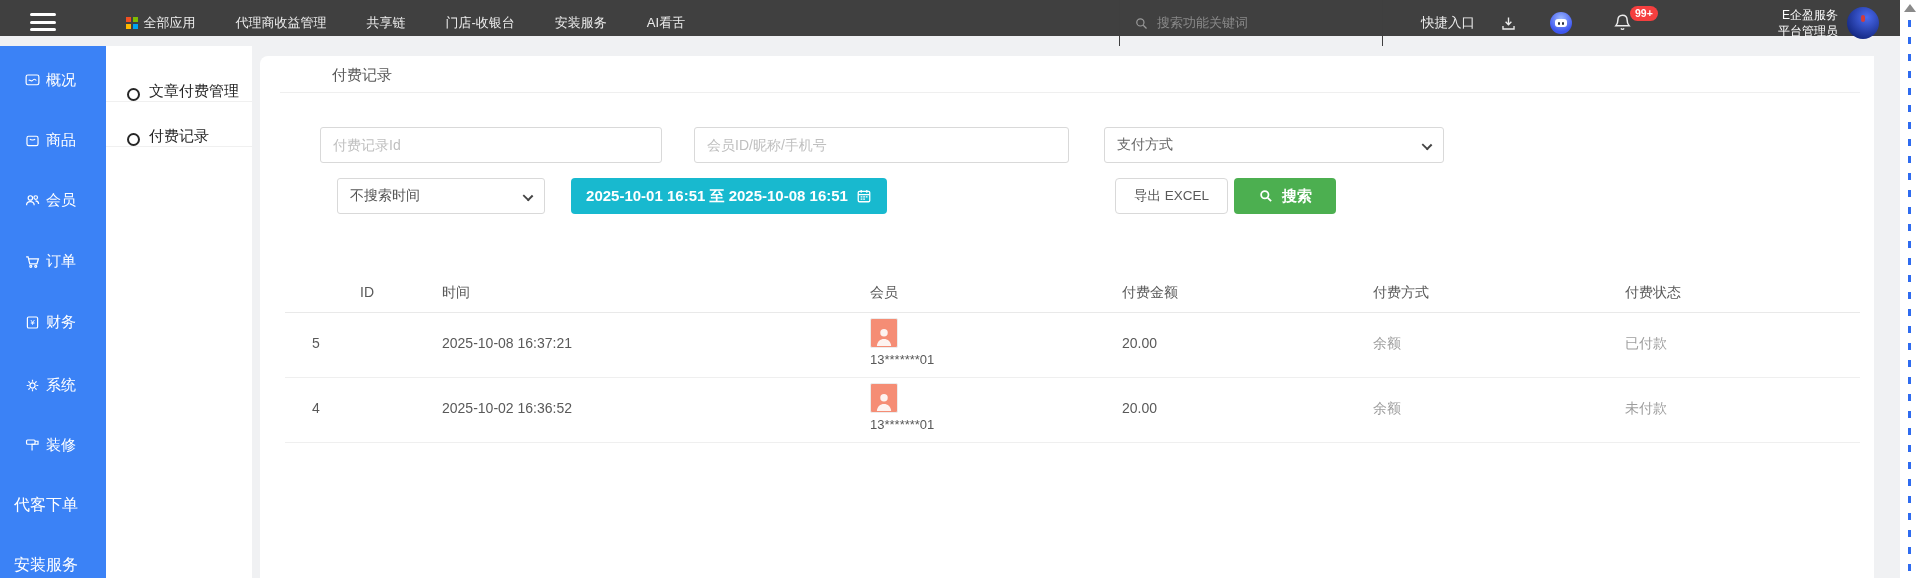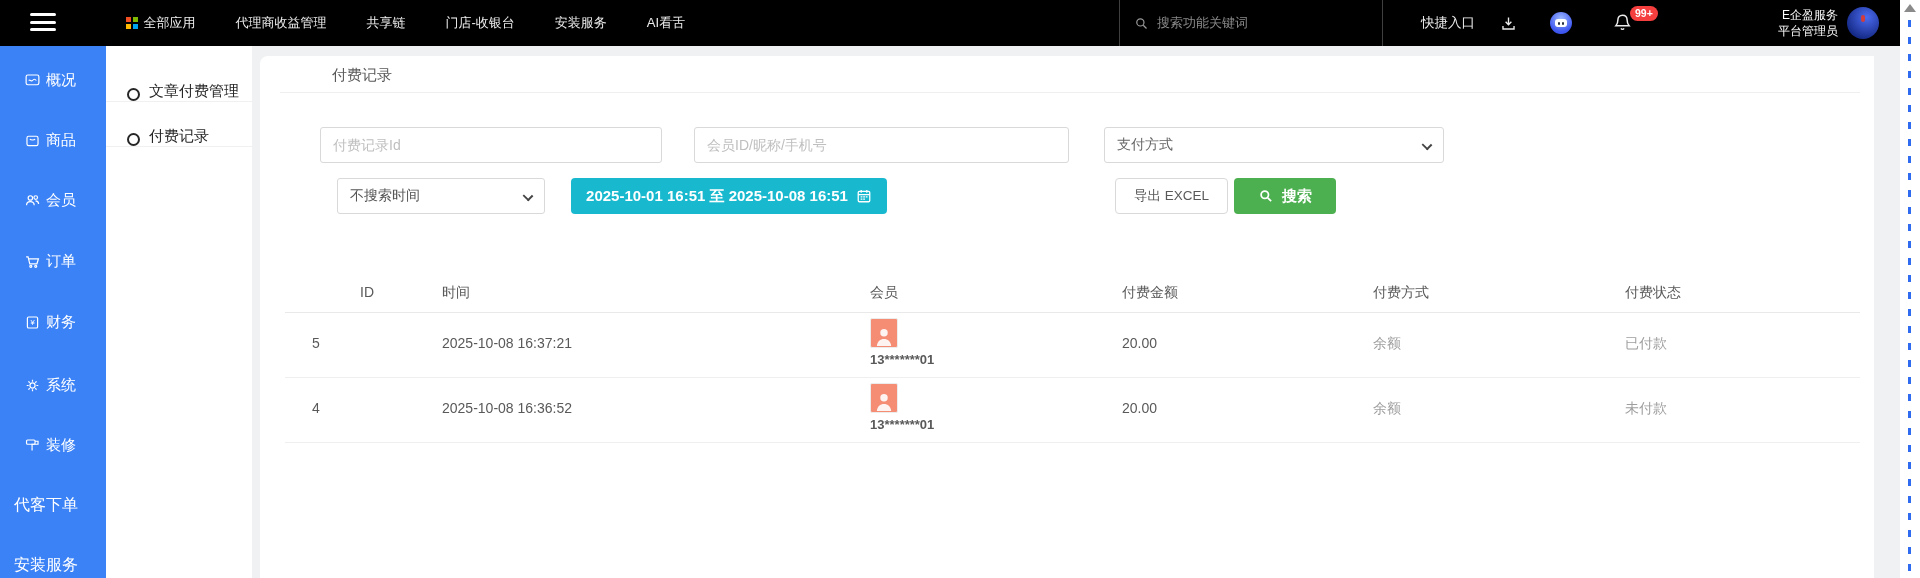--- a/index.html
+++ b/index.html
@@ -1,20 +1,20 @@
 <!DOCTYPE html>
 <html><head>
 <meta charset="utf-8">
 <style>
   html,body{margin:0;padding:0;background:#e8e8e8;}
   *{box-sizing:border-box;font-family:"Liberation Sans","DejaVu Sans",sans-serif;}
   .screen{position:relative;width:1920px;height:578px;background:#f0f1f3;overflow:hidden;}
 
   
-  .topbar{position:absolute;left:0;top:0;width:1900px;height:46px;background:#000000;}
+  .topbar{position:absolute;left:0;top:0;width:1900px;height:36px;background:#404040;}
   .hamburger{position:absolute;left:30px;top:13px;width:26px;height:20px;cursor:pointer;}
   .hamburger span{display:block;height:3px;background:#fff;border-radius:2px;margin-bottom:4.5px;}
   .topnav{position:absolute;left:126px;top:0;height:46px;display:flex;align-items:center;gap:40px;}
   .topnav .navitem{display:flex;align-items:center;gap:6px;color:#ececec;font-size:13px;white-space:nowrap;cursor:pointer;}
   .gridicon{display:grid;grid-template-columns:5px 5px;grid-template-rows:5px 5px;gap:1.5px;}
   .gridicon i{display:block;}
   .gridicon i:nth-child(1){background:#f25022;}
   .gridicon i:nth-child(2){background:#7fba00;}
   .gridicon i:nth-child(3){background:#ffb900;}
   .gridicon i:nth-child(4){background:#00a4ef;}
@@ -56,21 +56,21 @@
   .searchbtn{position:absolute;left:974px;top:122px;width:102px;height:36px;background:#4caf50;border:none;border-radius:4px;color:#fff;font-size:15px;font-weight:bold;display:flex;align-items:center;justify-content:center;gap:8px;cursor:pointer;}
 
   
   .th{position:absolute;top:228px;font-size:14px;color:#595959;white-space:nowrap;}
   .td{position:absolute;font-size:14px;color:#595959;white-space:nowrap;}
   .td.gray{color:#9e9e9e;}
   .hr.thead{left:25px;top:256px;width:1575px;background:#e9e9e9;}
   .hr.r1{left:25px;top:321px;width:1575px;}
   .hr.r2{left:25px;top:386px;width:1575px;}
   .avatarimg{position:absolute;left:610px;width:28px;height:30px;background:#f58d75;border:1px solid #ececec;border-radius:2px;display:flex;align-items:flex-end;justify-content:center;overflow:hidden;}
-  .phone{position:absolute;left:610px;font-size:13px;color:#595959;white-space:nowrap;font-weight:bold;}
+  .phone{position:absolute;left:610px;font-size:13px;color:#595959;white-space:nowrap;}
 
   
   .scrollbar{position:absolute;left:1900px;top:0;width:20px;height:578px;background:#fff;}
   .sb-up{position:absolute;left:4px;top:4px;width:0;height:0;border-left:6px solid transparent;border-right:6px solid transparent;border-bottom:8px solid #8a8a8a;cursor:pointer;}
   .sb-marks{position:absolute;left:8px;top:20px;width:3px;height:558px;background:repeating-linear-gradient(180deg,#2e6bf0 0 7px,transparent 7px 17px);}
   svg{display:block;}
 </style>
 </head>
 <body>
 
@@ -268,21 +268,21 @@
           <path d="M3.5 19c.4-4 3.1-6.3 6.5-6.3s6.1 2.3 6.5 6.3z" fill="#fdf3f0"></path>
         </svg>
     </div>
     <div class="phone" style="top:296px">13*******01</div>
     <div class="td" style="left:862px;top:279px">20.00</div>
     <div class="td gray" style="left:1113px;top:279px">余额</div>
     <div class="td gray" style="left:1365px;top:279px">已付款</div>
     <div class="hr r1"></div>
 
     <div class="td" style="left:52px;top:344px">4</div>
-    <div class="td" style="left:182px;top:344px">2025-10-08 16:36:52</div>
+    <div class="td" style="left:182px;top:344px">2025-10-02 16:36:52</div>
     <div class="avatarimg" style="top:327px">
       <svg width="22" height="22" viewBox="0 0 20 20">
           <circle cx="10" cy="7" r="3.4" fill="#fdf3f0"></circle>
           <path d="M3.5 19c.4-4 3.1-6.3 6.5-6.3s6.1 2.3 6.5 6.3z" fill="#fdf3f0"></path>
         </svg>
     </div>
     <div class="phone" style="top:361px">13*******01</div>
     <div class="td" style="left:862px;top:344px">20.00</div>
     <div class="td gray" style="left:1113px;top:344px">余额</div>
     <div class="td gray" style="left:1365px;top:344px">未付款</div>

